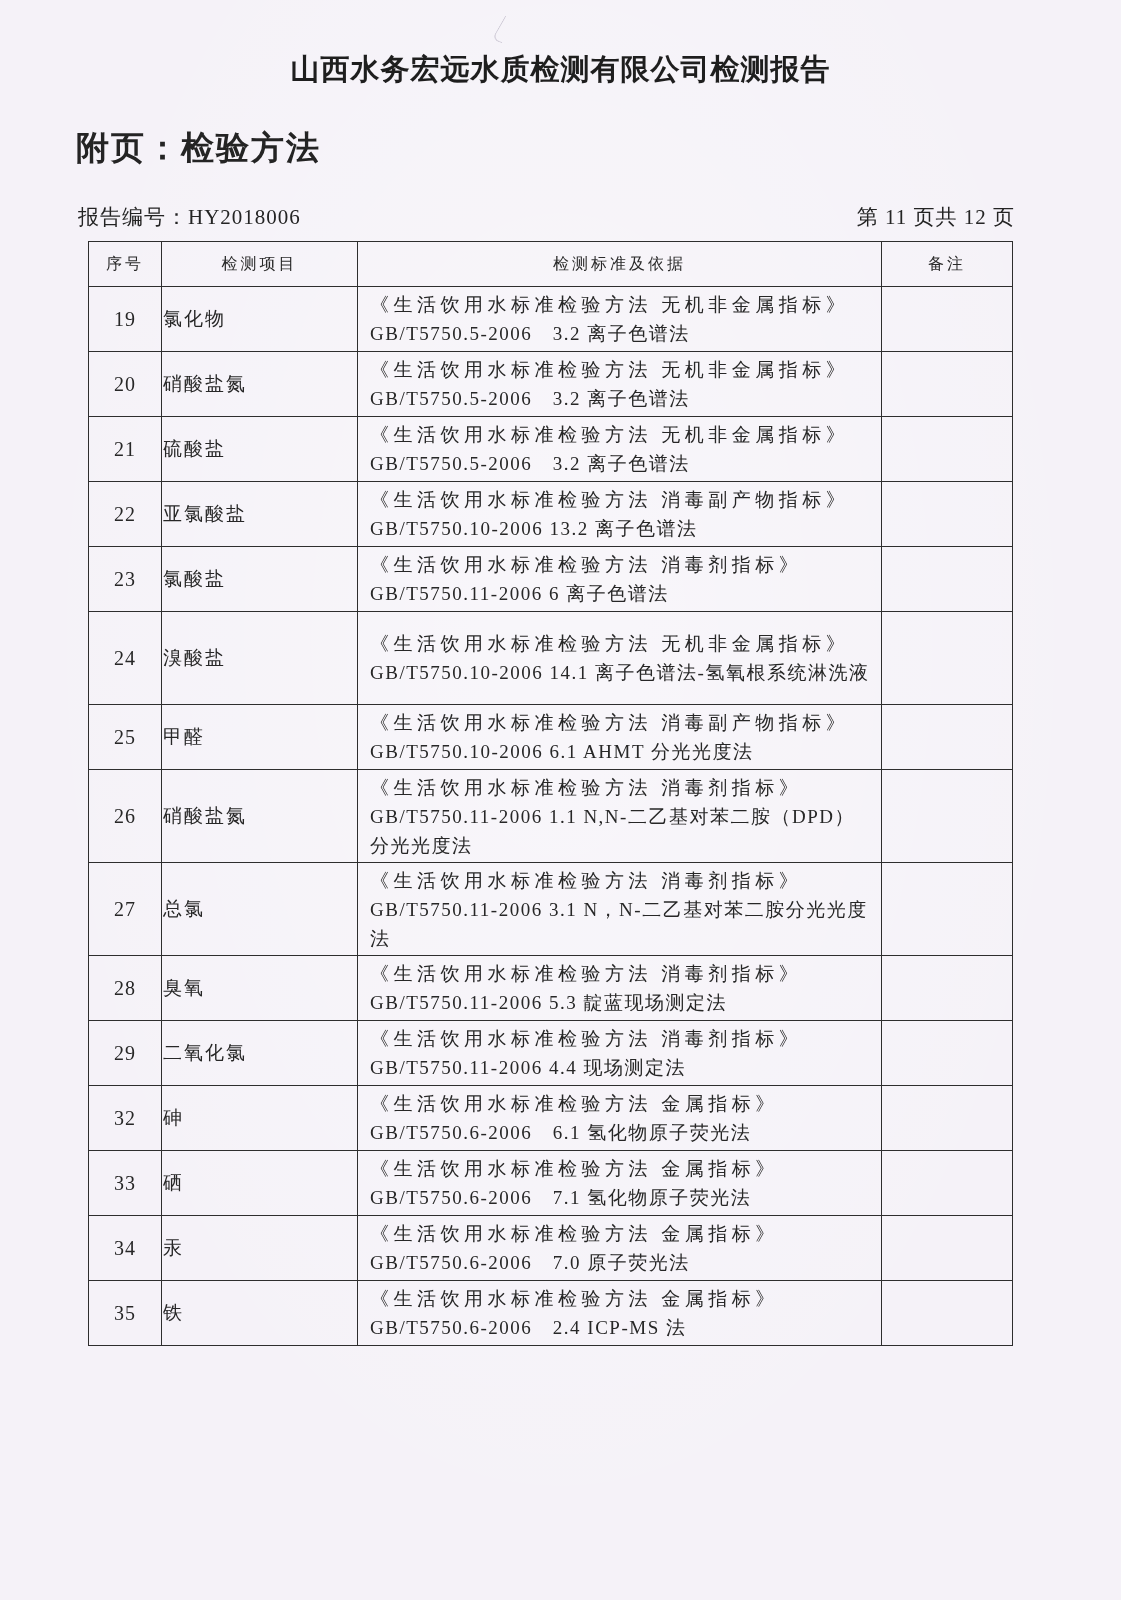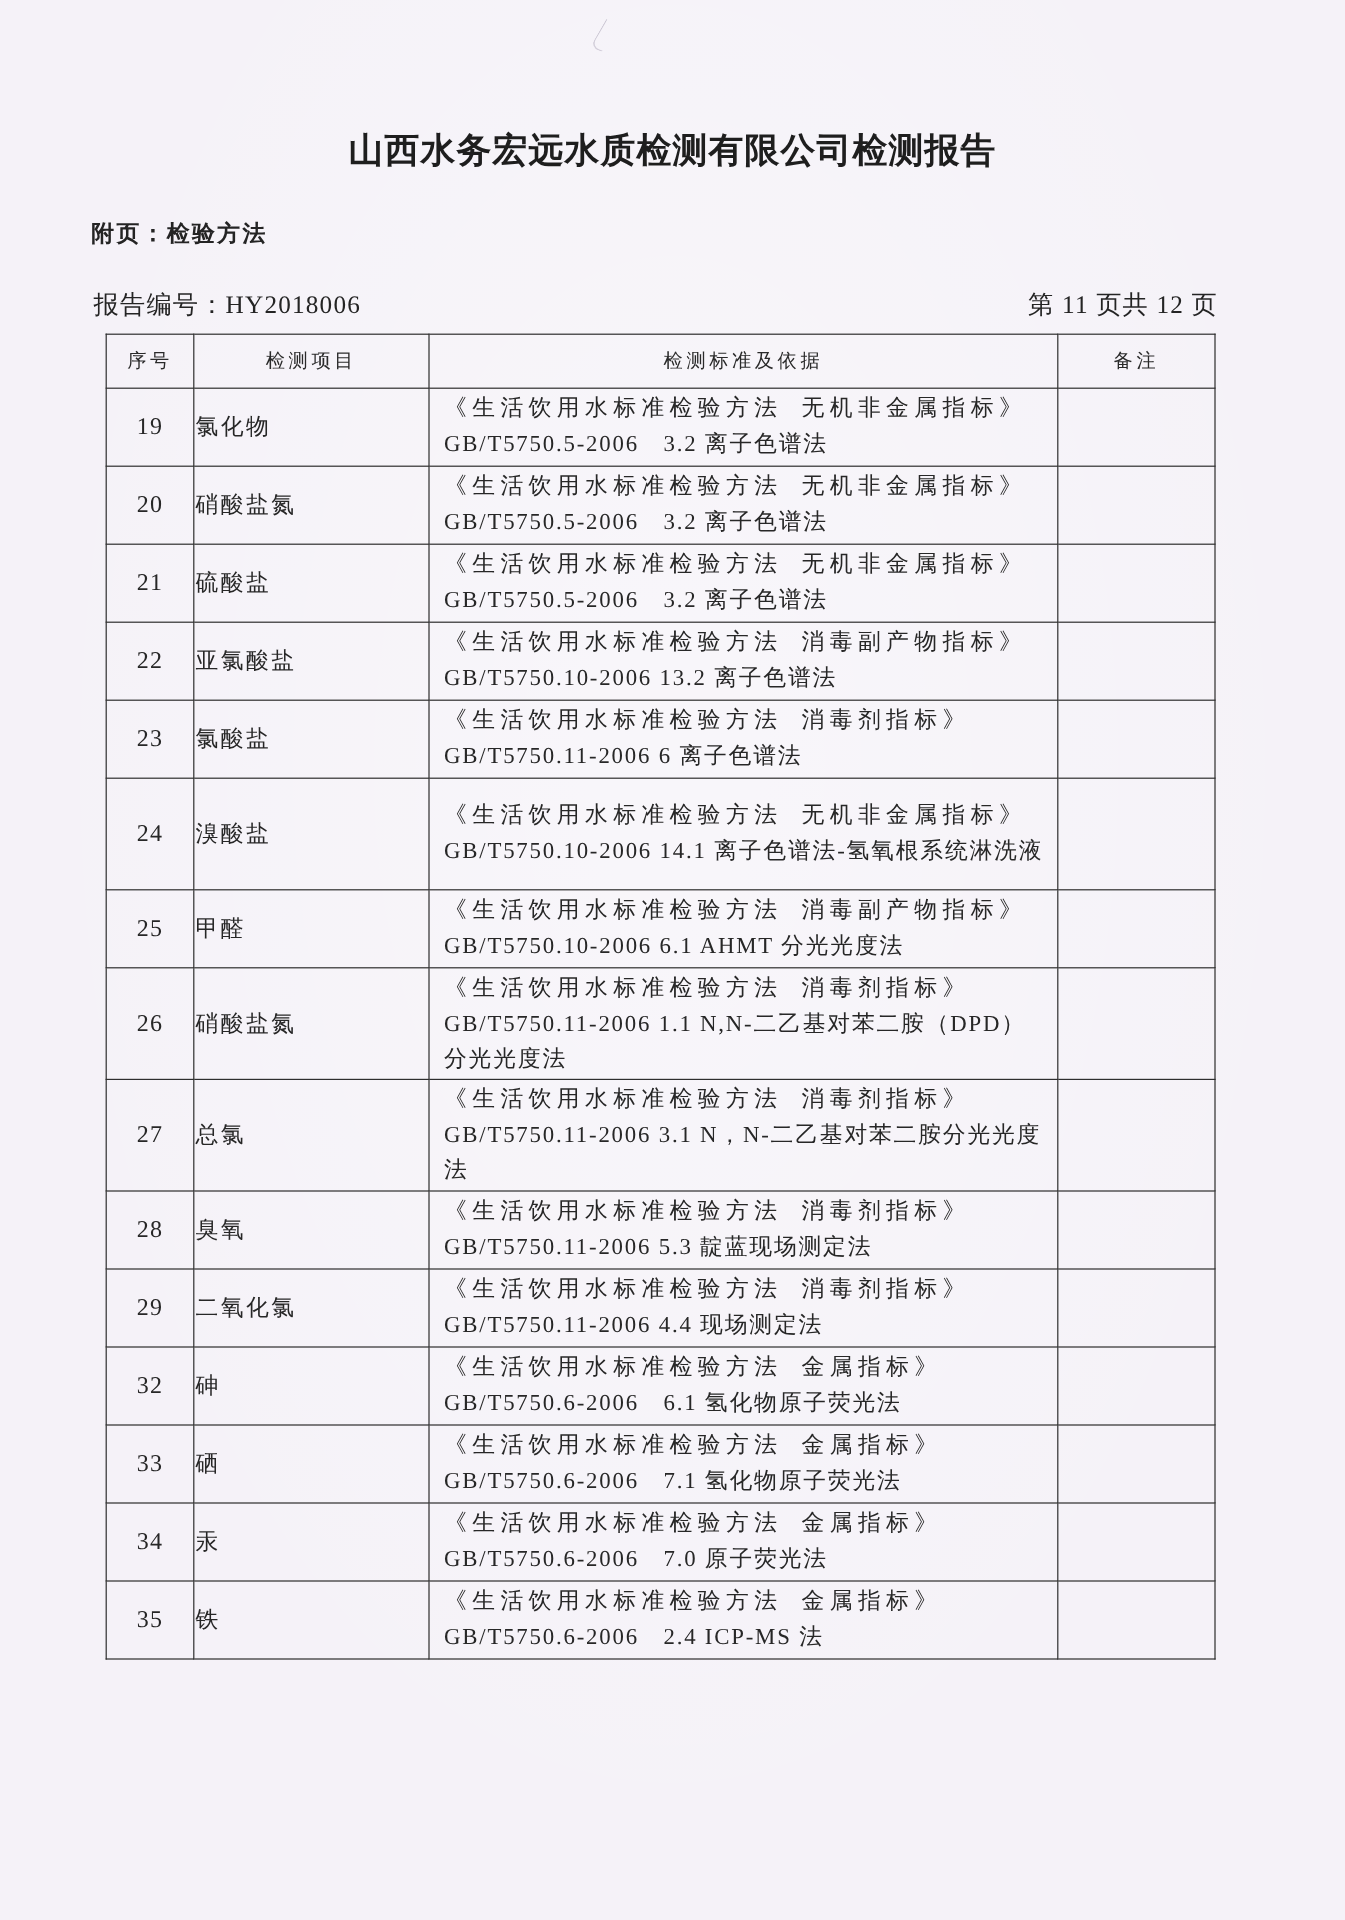--- a/index.html
+++ b/index.html
@@ -13,31 +13,31 @@
   }
   .page{
     width:1121px;height:1600px;
     background:
       radial-gradient(ellipse at 50% 40%, rgba(255,255,255,0.35), rgba(0,0,0,0) 70%),
       #f5f2f8;
     position:relative;
   }
   .title{
     margin:0;
-    padding-top:106px;
+    padding-top:50px;
     text-align:center;
     font-family:"Liberation Sans","DejaVu Sans",sans-serif;
     font-size:29px;
     font-weight:700;
     letter-spacing:1px;
     color:#1e1e1e;
   }
   .subtitle{
     margin:36px 0 0 76px;
-    font-size:19px;
+    font-size:33px;
     font-weight:700;
     letter-spacing:2px;
     color:#242424;
   }
   .meta{
     display:flex;
     justify-content:space-between;
     align-items:flex-end;
     margin:32px 106px 10px 78px;
     font-size:21px;
@@ -76,21 +76,21 @@
   td.c-item{
     text-align:left;
     font-size:19px;
     letter-spacing:2px;
   }
   td.c-std{
     padding:2px 8px 2px 12px;
     font-size:19px;
     line-height:29px;
   }
-  .std-title{letter-spacing:4.5px;font-family:Liberation Mono, monospace;}
+  .std-title{letter-spacing:4.5px;}
   .std-method{letter-spacing:1.5px;}
   td.c-remark{font-size:19px;}
   .pen-mark{
     position:absolute;
     left:498px;top:16px;
     width:10px;height:26px;
     border-left:1.5px solid #9a93a8;
     border-bottom:1px solid #a9a2b5;
     transform:rotate(18deg) skewX(-12deg);
     opacity:0.45;

